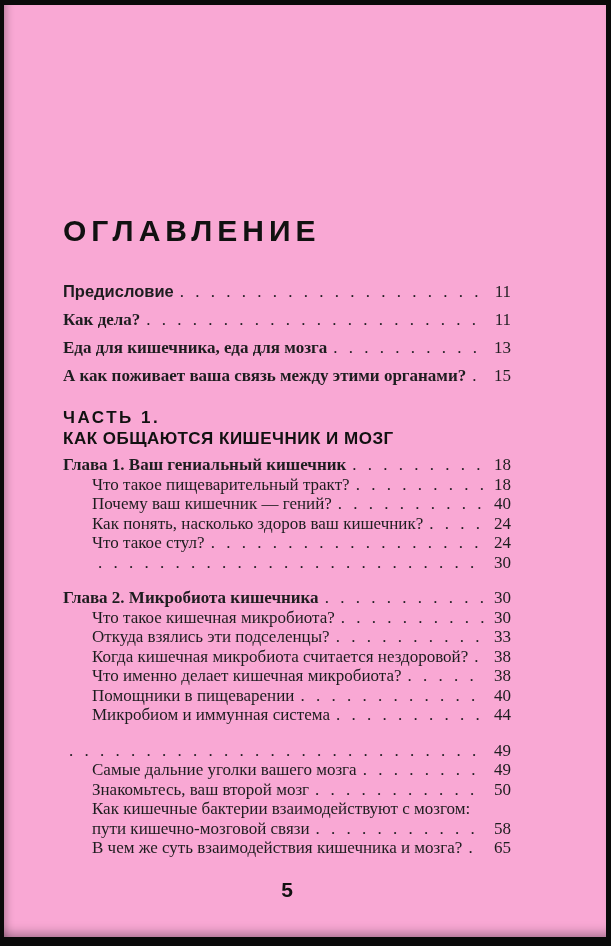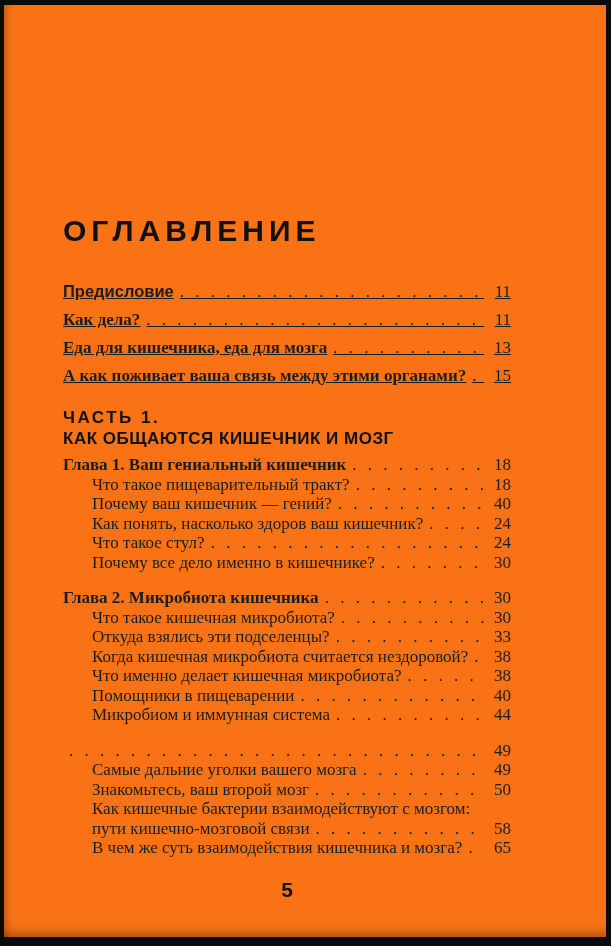--- a/index.html
+++ b/index.html
@@ -1,37 +1,37 @@
 <!DOCTYPE html>
 <html lang="ru"><head>
 <meta charset="utf-8">
 <style>
   html,body { margin:0; padding:0; background:#000; }
   .frame {
     width:611px; height:946px; box-sizing:border-box;
-    background:#f97316;
+    background:#f9a8d4;
     border-style:solid; border-color:#0a0a0a;
     border-width:5px 5px 9px 4px;
     box-shadow: inset 9px 0 9px -7px rgba(0,0,0,.28),
                 inset 0 -12px 12px -9px rgba(0,0,0,.35);
     overflow:hidden;
     font-family:"Liberation Serif", serif;
     color:#1d1d1f;
   }
   .content { margin:0 95px 0 59px; padding-top:207px; }
 
   h1.toc-title {
     margin:0; padding:0;
     font-family:"Liberation Sans", sans-serif;
     font-weight:700; font-size:30px; line-height:38px;
     letter-spacing:5px; color:#111;
   }
 
   .intro { margin-top:27px; }
-  .intro .row { line-height:28px;text-decoration:underline; }
+  .intro .row { line-height:28px; }
 
   .row { display:flex; align-items:baseline; font-size:17px; line-height:19.5px; }
   .row .t { white-space:nowrap; }
   .leader { flex:1 1 auto; min-width:0; overflow:hidden; white-space:nowrap; margin:0 3px 0 6px; }
   .leader::after {
     content:". . . . . . . . . . . . . . . . . . . . . . . . . . . . . . . . . . . . . . . . . . . . . . . . . . . . . . . . . . . . . . . . . . . . . . . . . . . .";
     word-spacing:3px; letter-spacing:2px; color:#1d1d1f;
   }
   .p { flex:0 0 auto; min-width:24px; text-align:right; }
 
@@ -112,21 +112,20 @@
     <span class="t">Как понять, насколько здоров ваш кишечник?</span>
     <span class="leader"></span>
     <span class="p">24</span>
   </div>
           <div class="row section">
     <span class="t">Что такое стул?</span>
     <span class="leader"></span>
     <span class="p">24</span>
   </div>
           <div class="row section">
-    <span class="t">Почему все дело именно в кишечнике?</span>
     <span class="leader"></span>
     <span class="p">30</span>
   </div>
         </div>
         <div class="chapter-group">
           <div class="row chapter">
     <span class="t">Глава 2. Микробиота кишечника</span>
     <span class="leader"></span>
     <span class="p">30</span>
   </div>

